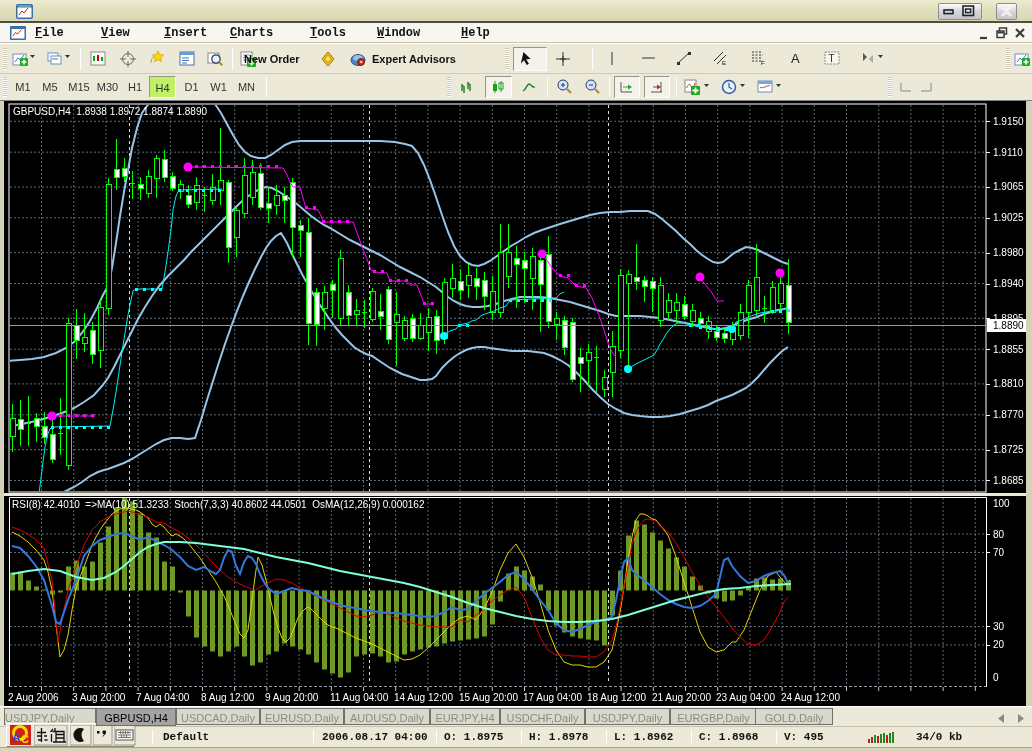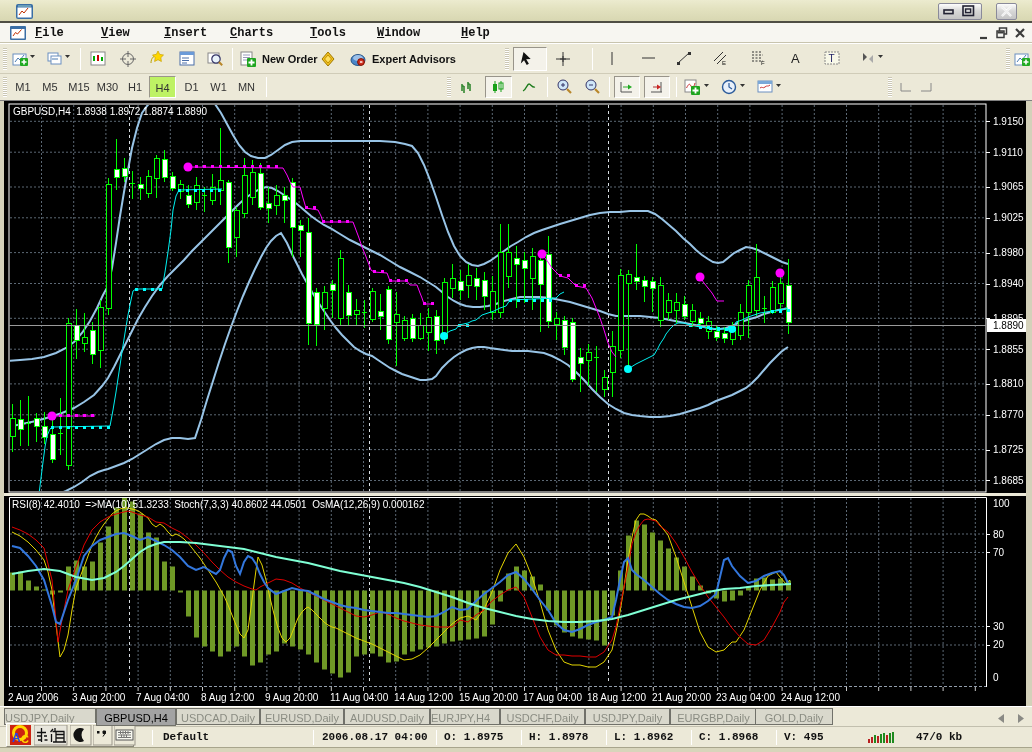--- a/index.html
+++ b/index.html
@@ -116,21 +116,21 @@
         <circle cx="9" cy="8" r="4.2" fill="#e8f2fa" stroke="#336" stroke-width="1.2"></circle>
         <path d="M12 11l3.2 3.2" stroke="#b8862a" stroke-width="2"></path>
       </svg>
       <div class="sep" style="left:232px;top:4px;height:22px"></div>
       <svg style="position:absolute;left:240px;top:7px" width="17" height="17">
         <rect x="1" y="1" width="11" height="13" fill="#fff" stroke="#888"></rect>
         <path d="M3 4h7M3 6.5h7M3 9h5" stroke="#99b"></path>
         <rect x="7" y="7" width="9" height="9" rx="1" fill="#1fa51f"></rect>
         <path d="M11.5 8.5v6M8.5 11.5h6" stroke="#fff" stroke-width="1.8"></path>
       </svg>
-      <span class="tbtxt" style="left:262px">New Order</span>
+      <span class="tbtxt" style="left:244px">New Order</span>
       <svg style="position:absolute;left:320px;top:7px" width="16" height="16">
         <path d="M8 1l6 7-6 7-6-7z" fill="#f0c020" stroke="#a07800"></path>
         <path d="M8 4l3.5 4L8 12 4.5 8z" fill="#ffe060" stroke="#c09000"></path>
       </svg>
       <svg style="position:absolute;left:350px;top:7px" width="17" height="17">
         <ellipse cx="8" cy="9" rx="7" ry="5.5" fill="#4a86c8" stroke="#2a5688"></ellipse>
         <ellipse cx="8" cy="7" rx="5" ry="3" fill="#9cc0e8"></ellipse>
         <circle cx="11" cy="11" r="3.4" fill="#d03020" stroke="#801000"></circle>
         <path d="M10 11h2.4" stroke="#fff" stroke-width="1.4"></path>
       </svg>
@@ -627,21 +627,21 @@
     </svg>
     <style>.sc{font:10px "Liberation Sans";fill:#fff}.scb{font:10px "Liberation Sans";fill:#000}.lab{font:10px "Liberation Sans";fill:#fff}.tm{font:10px "Liberation Sans";fill:#fff}</style>
     <div style="position:absolute;left:1026px;top:101px;width:6px;height:605px;background:#d4d1ba"></div>
     <div style="position:absolute;left:0;top:101px;width:4px;height:605px;background:#d4d1ba"></div>
     <div id="tabs">
       <div class="tab" style="left:4px;width:92px;text-align:left">USDJPY,Daily</div>
       <div class="tab on" style="left:96px;width:80px;text-align:center">GBPUSD,H4</div>
       <div class="tab" style="left:176px;width:84px;text-align:center">USDCAD,Daily</div>
       <div class="tab" style="left:260px;width:84px;text-align:center">EURUSD,Daily</div>
       <div class="tab" style="left:344px;width:86px;text-align:center">AUDUSD,Daily</div>
-      <div class="tab" style="left:430px;width:70px;">EURJPY,H4</div>
+      <div class="tab" style="left:430px;width:70px;text-align:center">EURJPY,H4</div>
       <div class="tab" style="left:500px;width:85px;text-align:center">USDCHF,Daily</div>
       <div class="tab" style="left:585px;width:85px;text-align:center">USDJPY,Daily</div>
       <div class="tab" style="left:670px;width:87px;text-align:center">EURGBP,Daily</div>
       <div class="tab" style="left:755px;width:78px;text-align:center">GOLD,Daily</div>
       <svg style="position:absolute;left:998px;top:7px" width="30" height="10">
         <path d="M6 0L0 4.5L6 9z" fill="#8a8a85"></path>
         <path d="M20 0l6 4.5L20 9z" fill="#8a8a85"></path>
       </svg>
     </div>
     <div id="status">
@@ -694,15 +694,15 @@
           <rect x="5" y="6" width="2" height="6" fill="#b82020"></rect>
           <rect x="8" y="4" width="2" height="8" fill="#1f8a1f"></rect>
           <rect x="11" y="5" width="2" height="7" fill="#b82020"></rect>
           <rect x="14" y="3" width="2" height="9" fill="#1f8a1f"></rect>
           <rect x="17" y="2" width="2" height="10" fill="#1f8a1f"></rect>
           <rect x="20" y="4" width="2" height="8" fill="#b82020"></rect>
           <rect x="23" y="2" width="2" height="10" fill="#1f8a1f"></rect>
           <rect x="26" y="1" width="2" height="11" fill="#1f8a1f"></rect>
         </g>
       </svg>
-      <span class="st" style="left:916px">47/0 kb</span>
+      <span class="st" style="left:916px">34/0 kb</span>
     </div>
     <div id="bot"></div>
   </div>
 </body></html>

